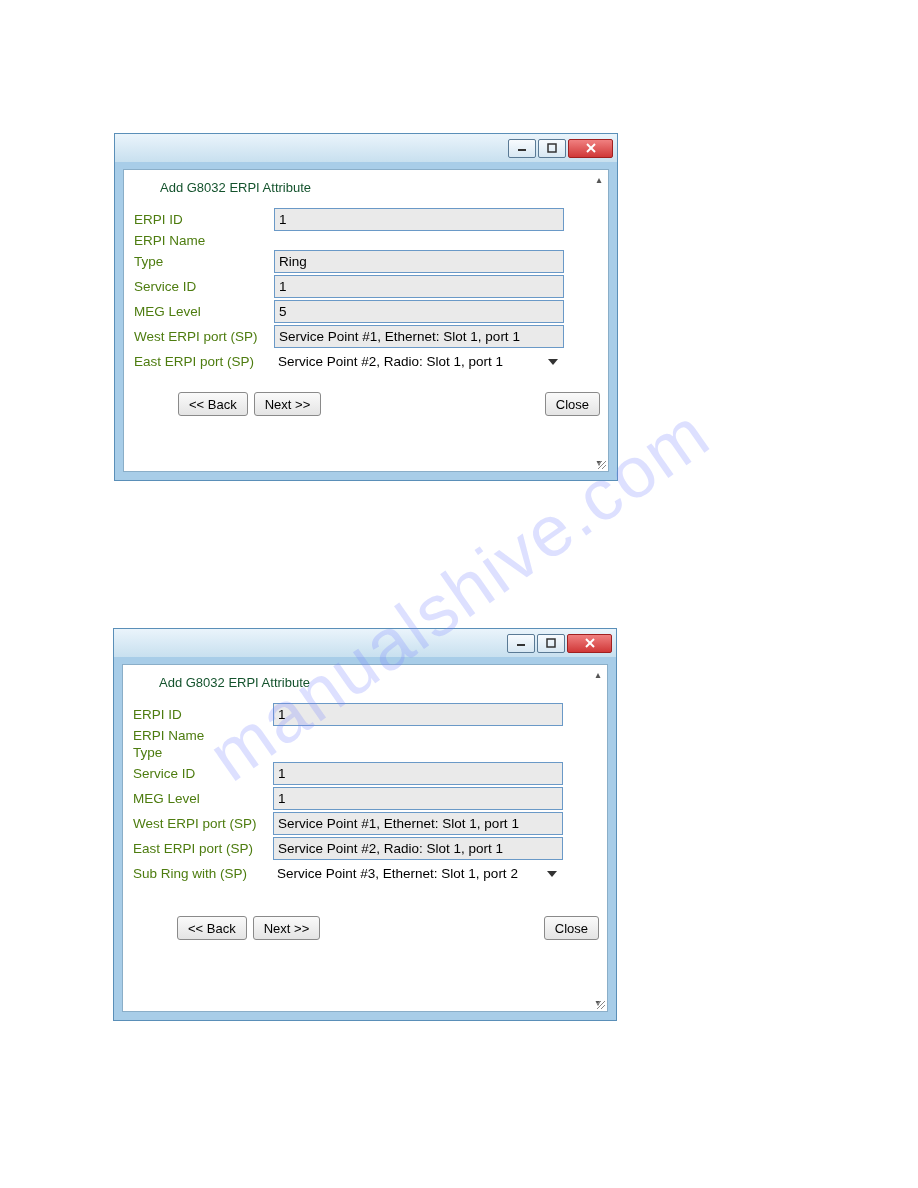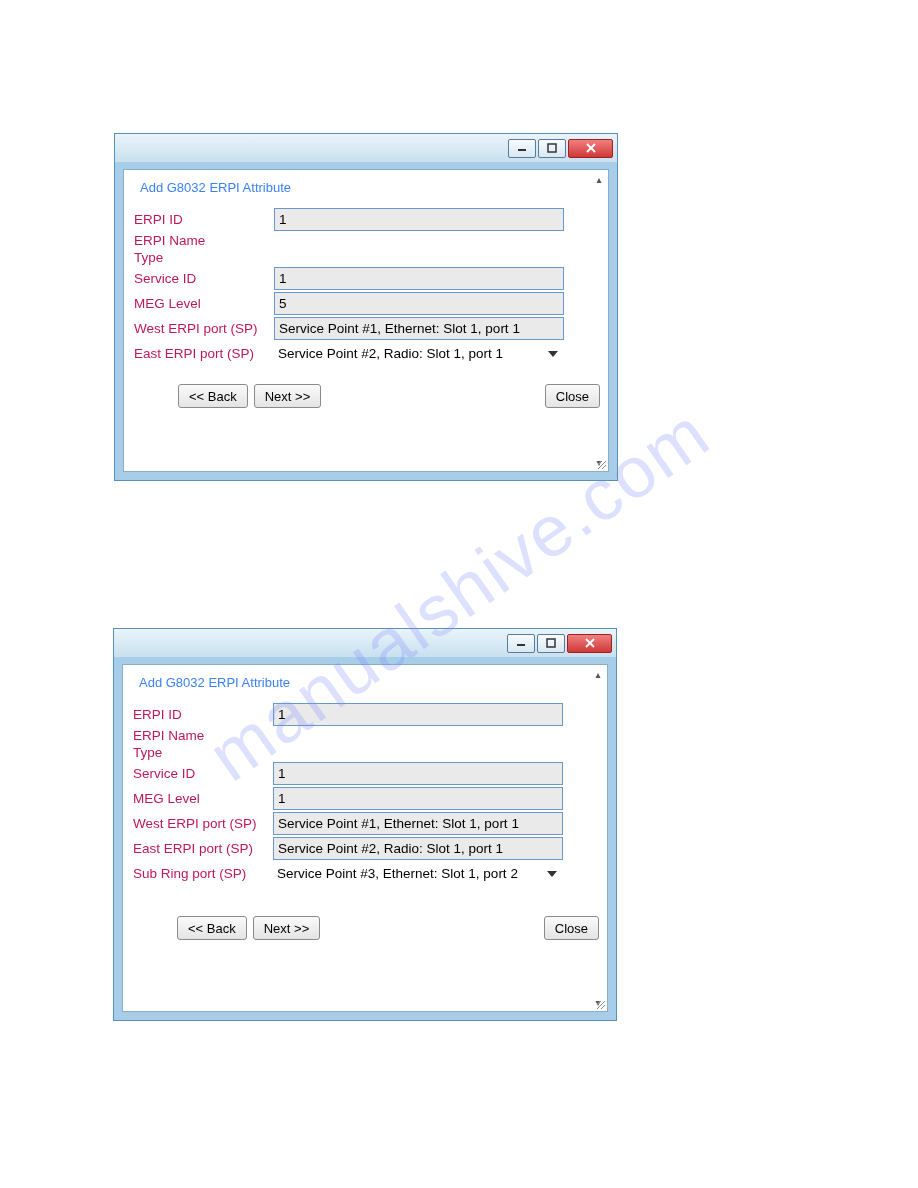--- a/index.html
+++ b/index.html
@@ -90,33 +90,34 @@
     }
     .resize-grip::before {
       content: '';
       position: absolute;
       right: 1px; bottom: 1px;
       width: 8px; height: 8px;
       background:
         linear-gradient(135deg, transparent 0 2px, #888 2px 3px, transparent 3px 5px, #888 5px 6px, transparent 6px 8px, #888 8px 9px, transparent 9px);
     }
     .page-title {
-      color: #3b82f6;
+      color: #14532d;
       font-size: 13px;
       padding: 10px 10px 12px 16px;
+      margin-left: 20px;
     }
     .form-row {
       display: flex;
       align-items: center;
       padding: 1px 10px;
       gap: 2px;
     }
     .form-label {
       width: 138px;
-      color: #be185d;
+      color: #4d7c0f;
       font-size: 13.5px;
     }
     .form-value {
       flex: 0 0 290px;
       height: 23px;
       border: 1px solid #6a99c7;
       background: #eaeaea;
       color: #000;
       padding: 2px 4px;
       font-size: 13.5px;
@@ -190,20 +191,21 @@
 
     <div class="form-row">
       <div class="form-label">ERPI ID</div>
       <div class="form-value">1</div>
     </div>
     <div class="form-row">
       <div class="form-label">ERPI Name</div>
     </div>
     <div class="form-row">
       <div class="form-label">Type</div>
+      <div class="form-value">Ring</div>
     </div>
     <div class="form-row">
       <div class="form-label">Service ID</div>
       <div class="form-value">1</div>
     </div>
     <div class="form-row">
       <div class="form-label">MEG Level</div>
       <div class="form-value">5</div>
     </div>
     <div class="form-row">
@@ -273,21 +275,21 @@
     </div>
     <div class="form-row">
       <div class="form-label">West ERPI port (SP)</div>
       <div class="form-value">Service Point #1, Ethernet: Slot 1, port 1</div>
     </div>
     <div class="form-row">
       <div class="form-label">East ERPI port (SP)</div>
       <div class="form-value">Service Point #2, Radio: Slot 1, port 1</div>
     </div>
     <div class="form-row">
-      <div class="form-label">Sub Ring port (SP)</div>
+      <div class="form-label">Sub Ring with (SP)</div>
       <div class="form-select">
         <span>Service Point #3, Ethernet: Slot 1, port 2</span>
         <span class="caret"></span>
       </div>
     </div>
 
     <div class="btn-row">
       <div class="btn">&lt;&lt; Back</div>
       <div class="btn">Next &gt;&gt;</div>
       <div class="spacer"></div>

